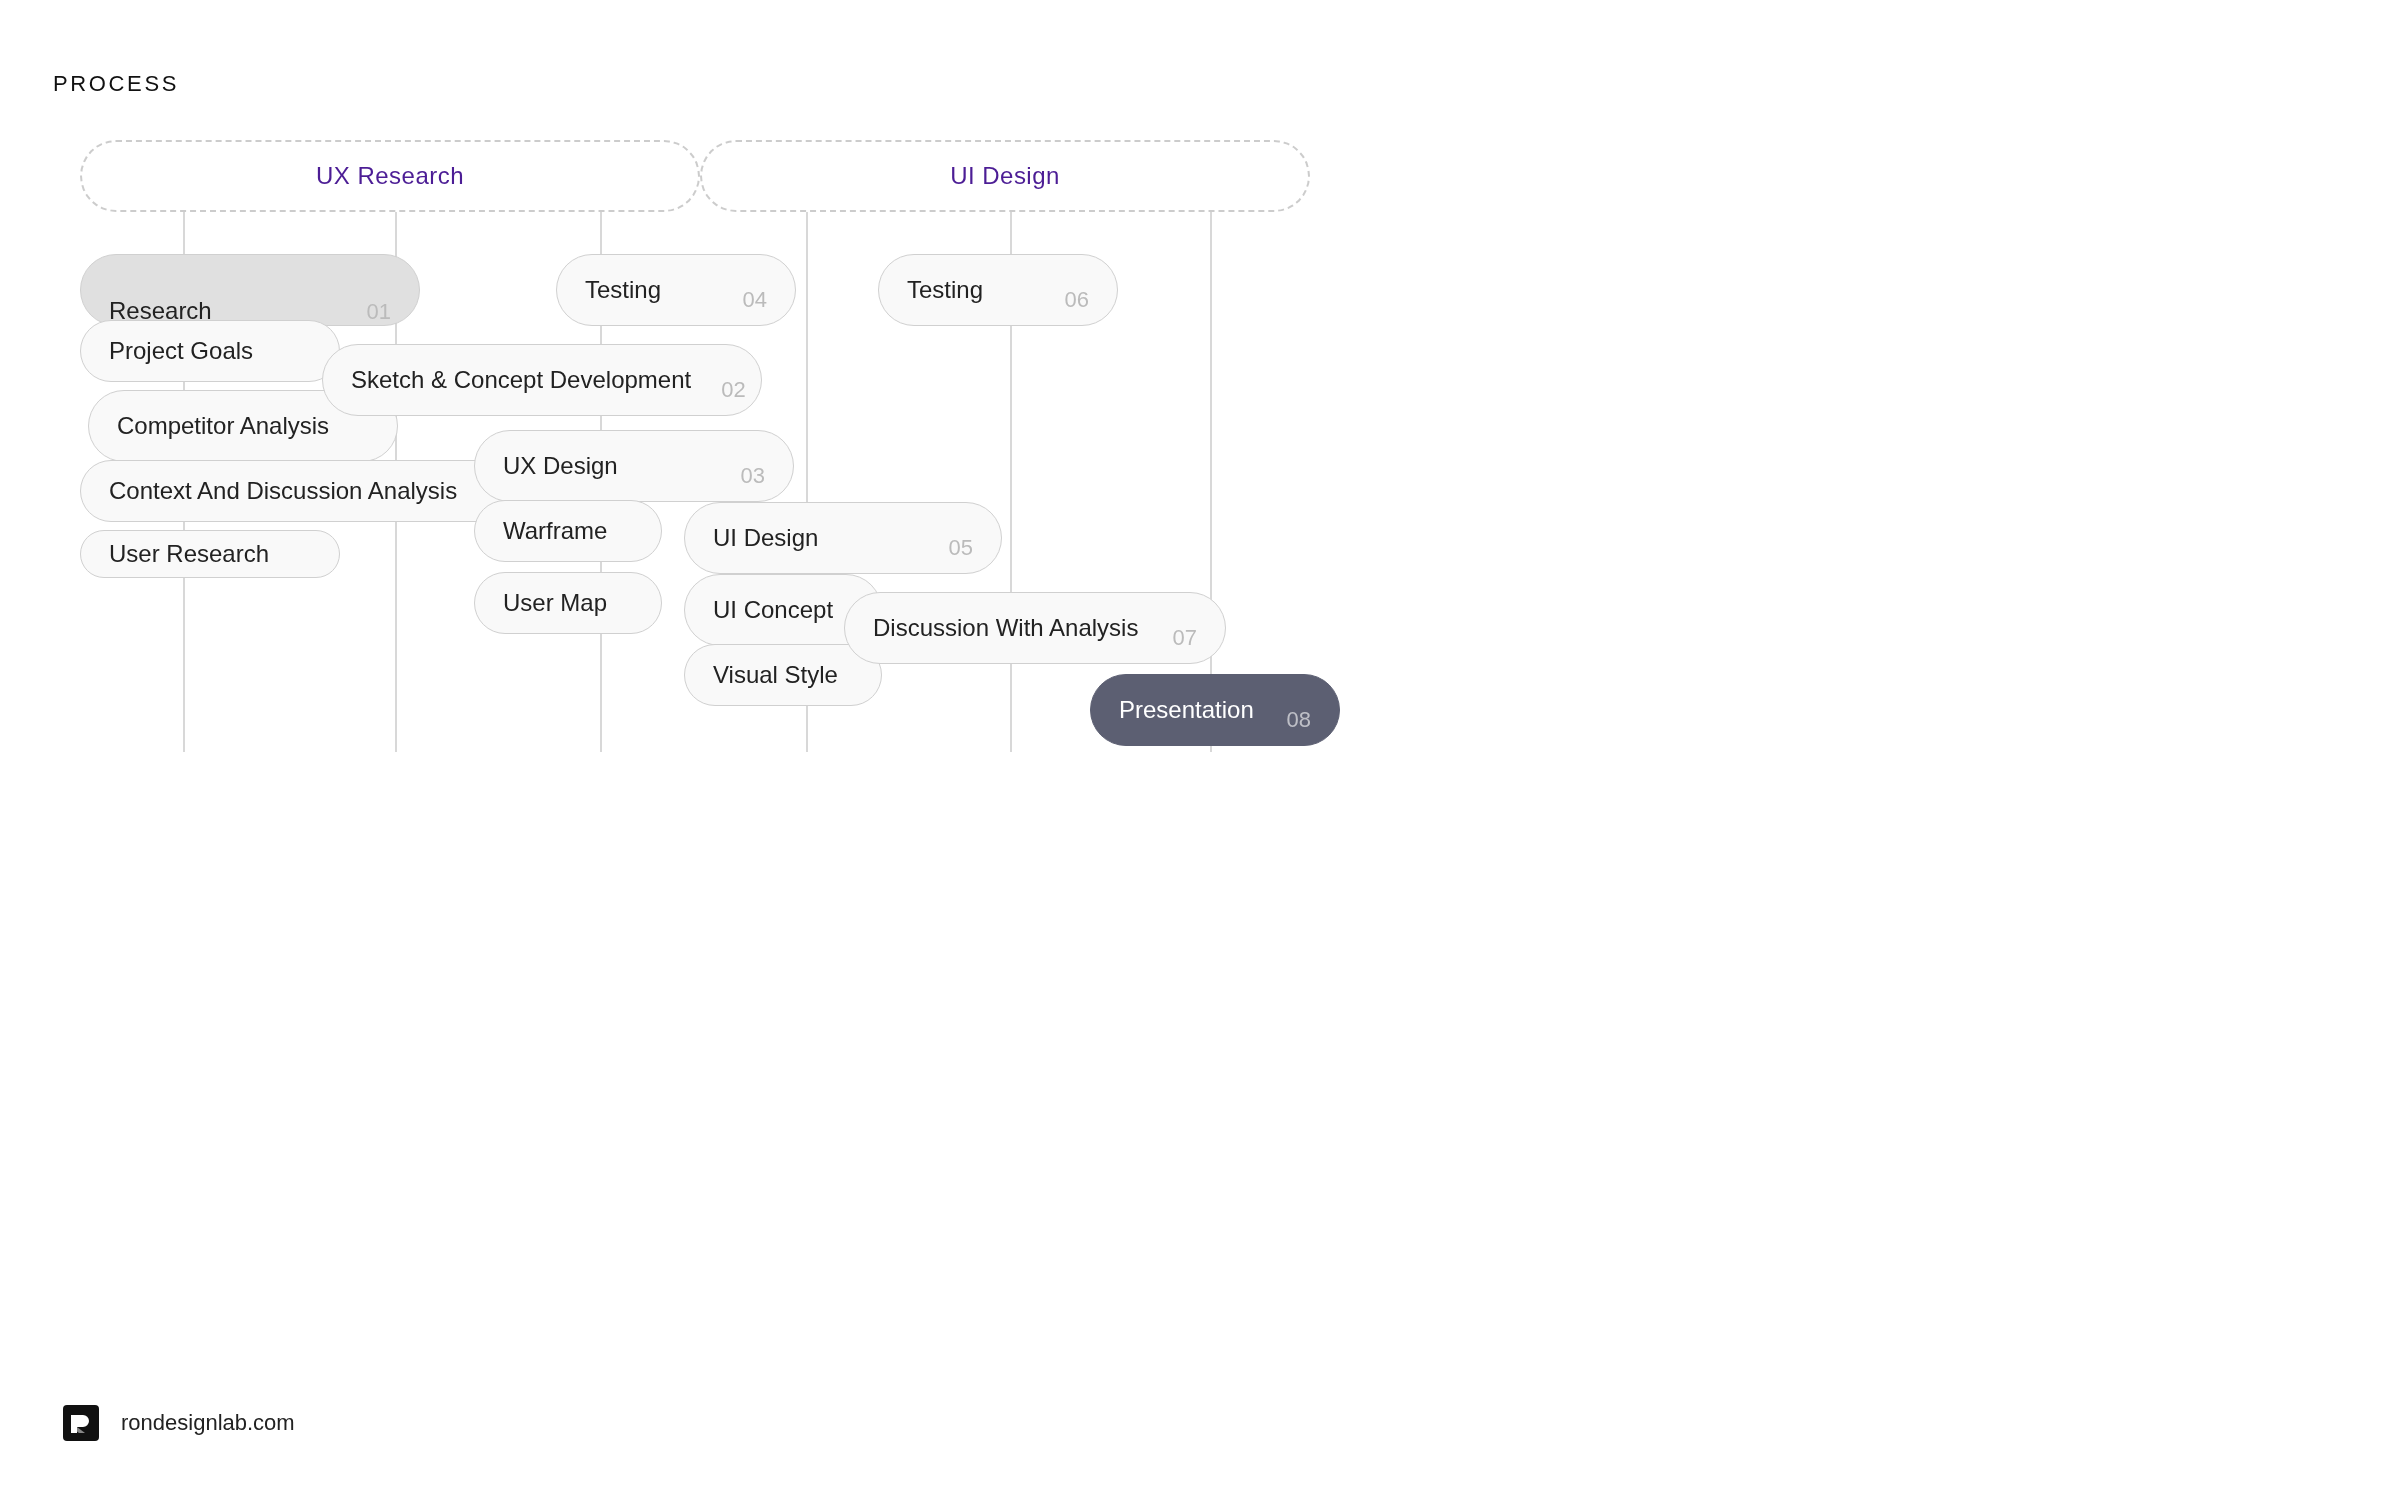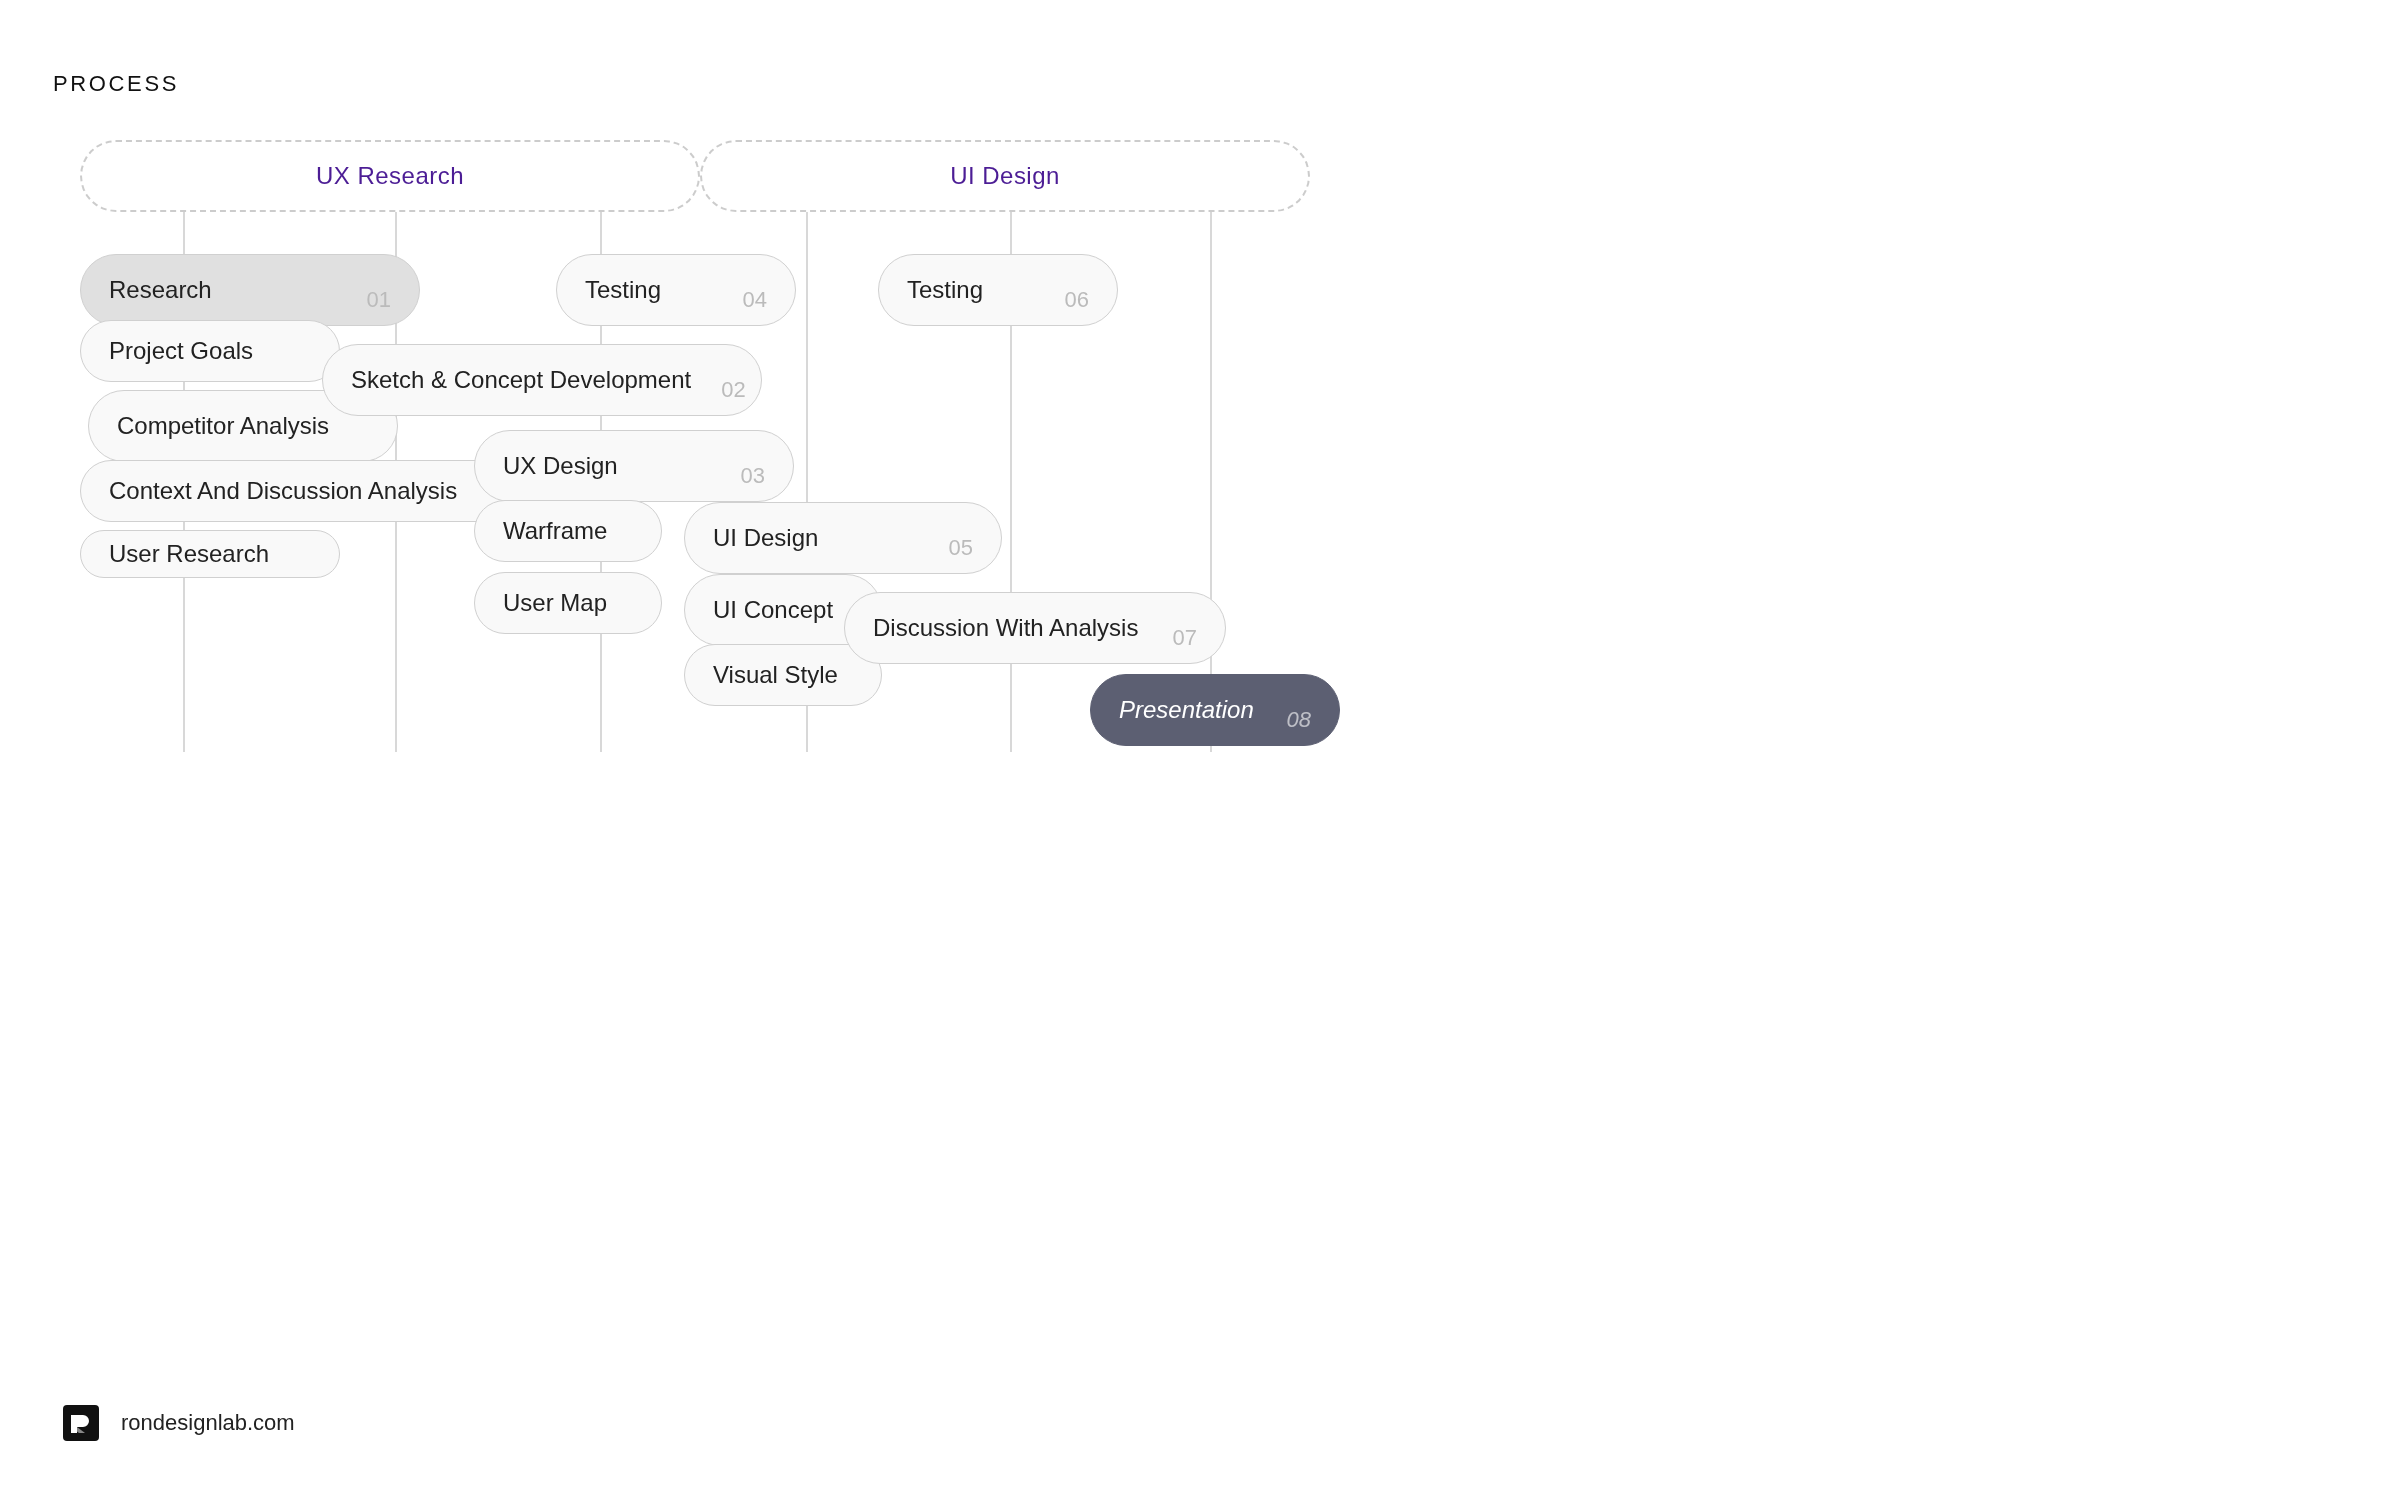--- a/index.html
+++ b/index.html
@@ -140,21 +140,21 @@
 <div class="vline" style="top:212px; left:395px; height:540px;"></div>
 
 <div class="vline" style="top:212px; left:600px; height:540px;"></div>
 
 <div class="vline" style="top:212px; left:806px; height:540px;"></div>
 
 <div class="vline" style="top:212px; left:1010px; height:540px;"></div>
 
 <div class="vline" style="top:212px; left:1210px; height:540px;"></div>
 
-<div class="chip chip-gray" style="top:254px; left:80px; width:340px; height:72px;">
+<div class="chip chip-gray" style="top:254px; left:80px; width:340px; height:72px;align-items:flex-end;">
   <span class="chip-label">Research</span>
   <span class="chip-num">01</span>
 </div>
 
 <div class="chip" style="top:320px; left:80px; width:260px; height:62px;">
   <span class="chip-label">Project Goals</span>
 </div>
 
 <div class="chip" style="top:390px; left:88px; width:310px; height:72px;">
   <span class="chip-label">Competitor Analysis</span>
@@ -207,21 +207,21 @@
 
 <div class="chip" style="top:644px; left:684px; width:198px; height:62px;">
   <span class="chip-label">Visual Style</span>
 </div>
 
 <div class="chip" style="top:592px; left:844px; width:382px; height:72px;">
   <span class="chip-label">Discussion With Analysis</span>
   <span class="chip-num">07</span>
 </div>
 
-<div class="chip chip-dark" style="top:674px; left:1090px; width:250px; height:72px;font-style:italic;">
+<div class="chip chip-dark" style="top:674px; left:1090px; width:250px; height:72px;">
   <span class="chip-label">Presentation</span>
   <span class="chip-num">08</span>
 </div>
 
 <div class="footer">
   <svg class="footer-logo" viewBox="0 0 36 36" fill="none" xmlns="http://www.w3.org/2000/svg">
     <rect width="36" height="36" rx="4" fill="#111"></rect>
     <path d="M8 10h12a6 6 0 010 12H14v6H8V10z" fill="white"></path>
     <path d="M14 22l8 6h-6l-8-6" fill="white" opacity="0.5"></path>
   </svg>

